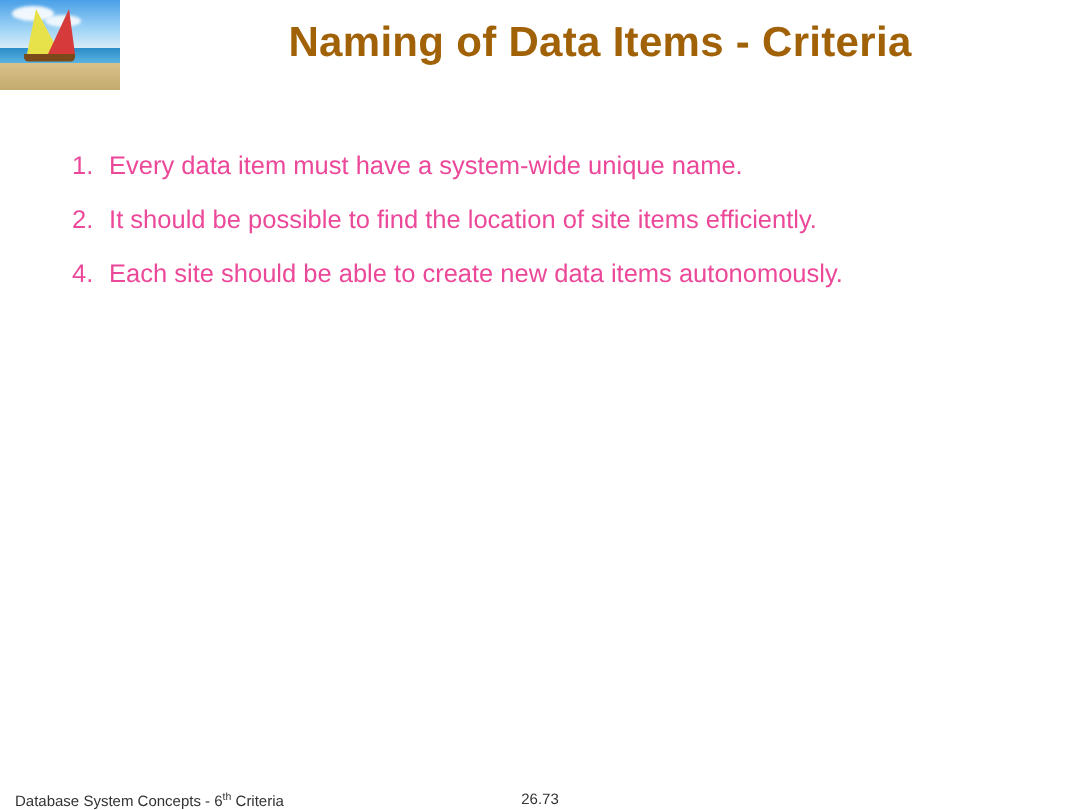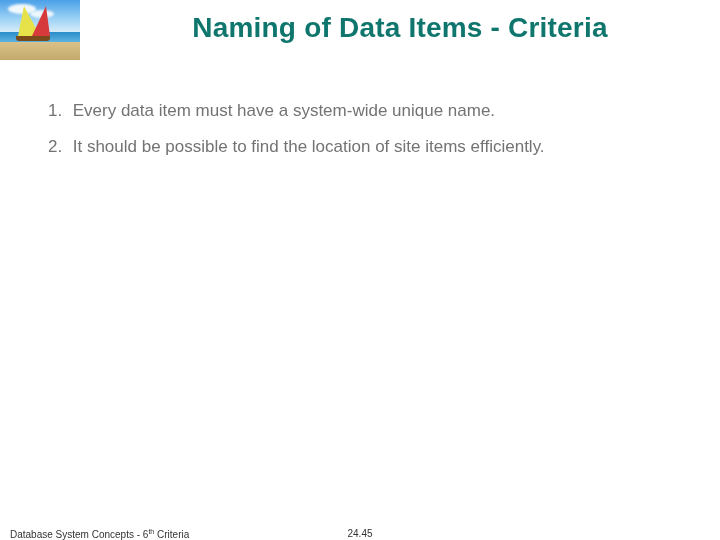--- a/index.html
+++ b/index.html
@@ -29,29 +29,29 @@
            border-right: 4px solid transparent;
            border-bottom: 30px solid #d63a3a; }
   .hull  { position:absolute; top:36px; left:16px; width:34px; height:5px; background:#7a4a1a; border-radius:0 0 3px 3px; }
 
   .title {
     position: absolute;
     top: 12px; left: 100px; right: 20px;
     text-align: center;
     font-size: 28px;
     font-weight: bold;
-    color: #0f766e;
+    color: #a16207;
     letter-spacing: .2px;
   }
 
   .body {
     position: absolute;
     top: 100px; left: 48px; right: 40px;
     font-size: 17px;
-    color: #737373;
+    color: #ec4899;
   }
   .body ol { list-style: none; }
   .body li { margin-bottom: 14px; line-height: 1.3; }
   .num { display: inline-block; min-width: 20px; }
 
   .footer {
     position: absolute;
     bottom: 12px; left: 10px; right: 10px;
     font-size: 10px;
     color: #333;
@@ -81,23 +81,27 @@
   <div class="body">
     <ol>
       <li>
         <span class="num">1.</span>
         <span>Every data item must have a system-wide unique name.</span>
       </li>
       <li>
         <span class="num">2.</span>
         <span>It should be possible to find the location of site items efficiently.</span>
       </li>
+      <li>
+        <span class="num">4.</span>
+        <span>Each site should be able to create new data items autonomously.</span>
+      </li>
     </ol>
   </div>
 
   <div class="footer">
     <span class="left">
       <span>Database System Concepts - 6</span><sup>th</sup><span> Criteria</span>
     </span>
-    <span class="center">24.45</span>
+    <span class="center">26.73</span>
   </div>
 
 </div>
 
 </body></html>

